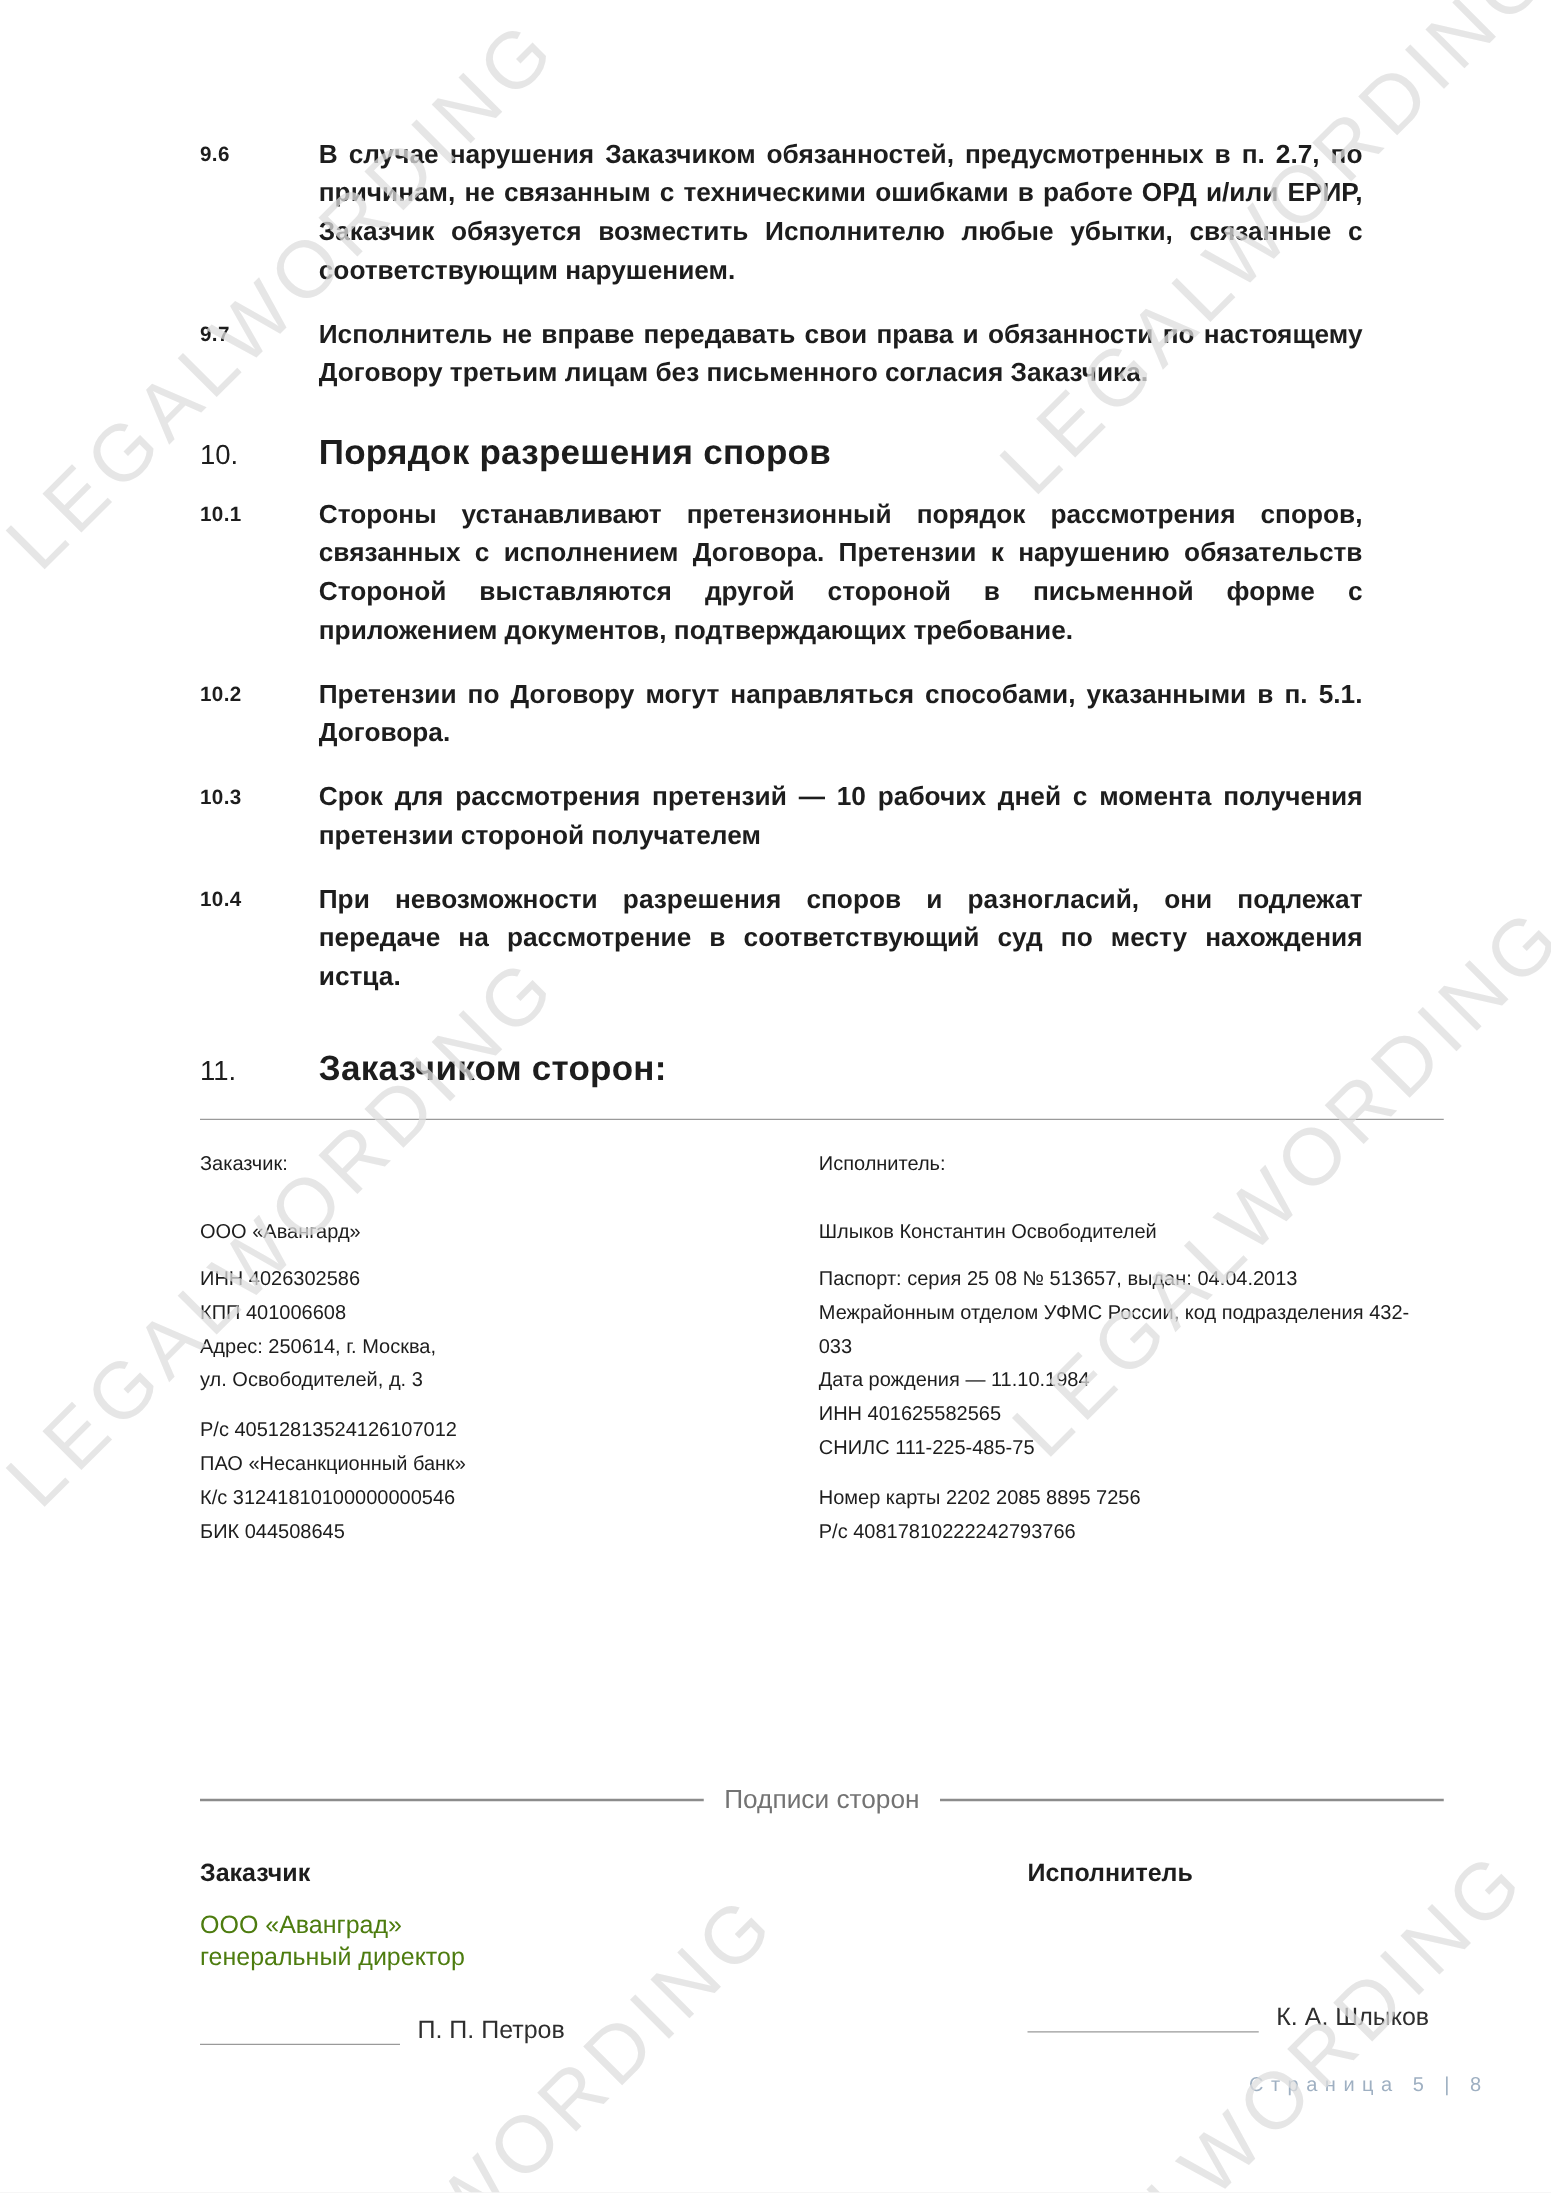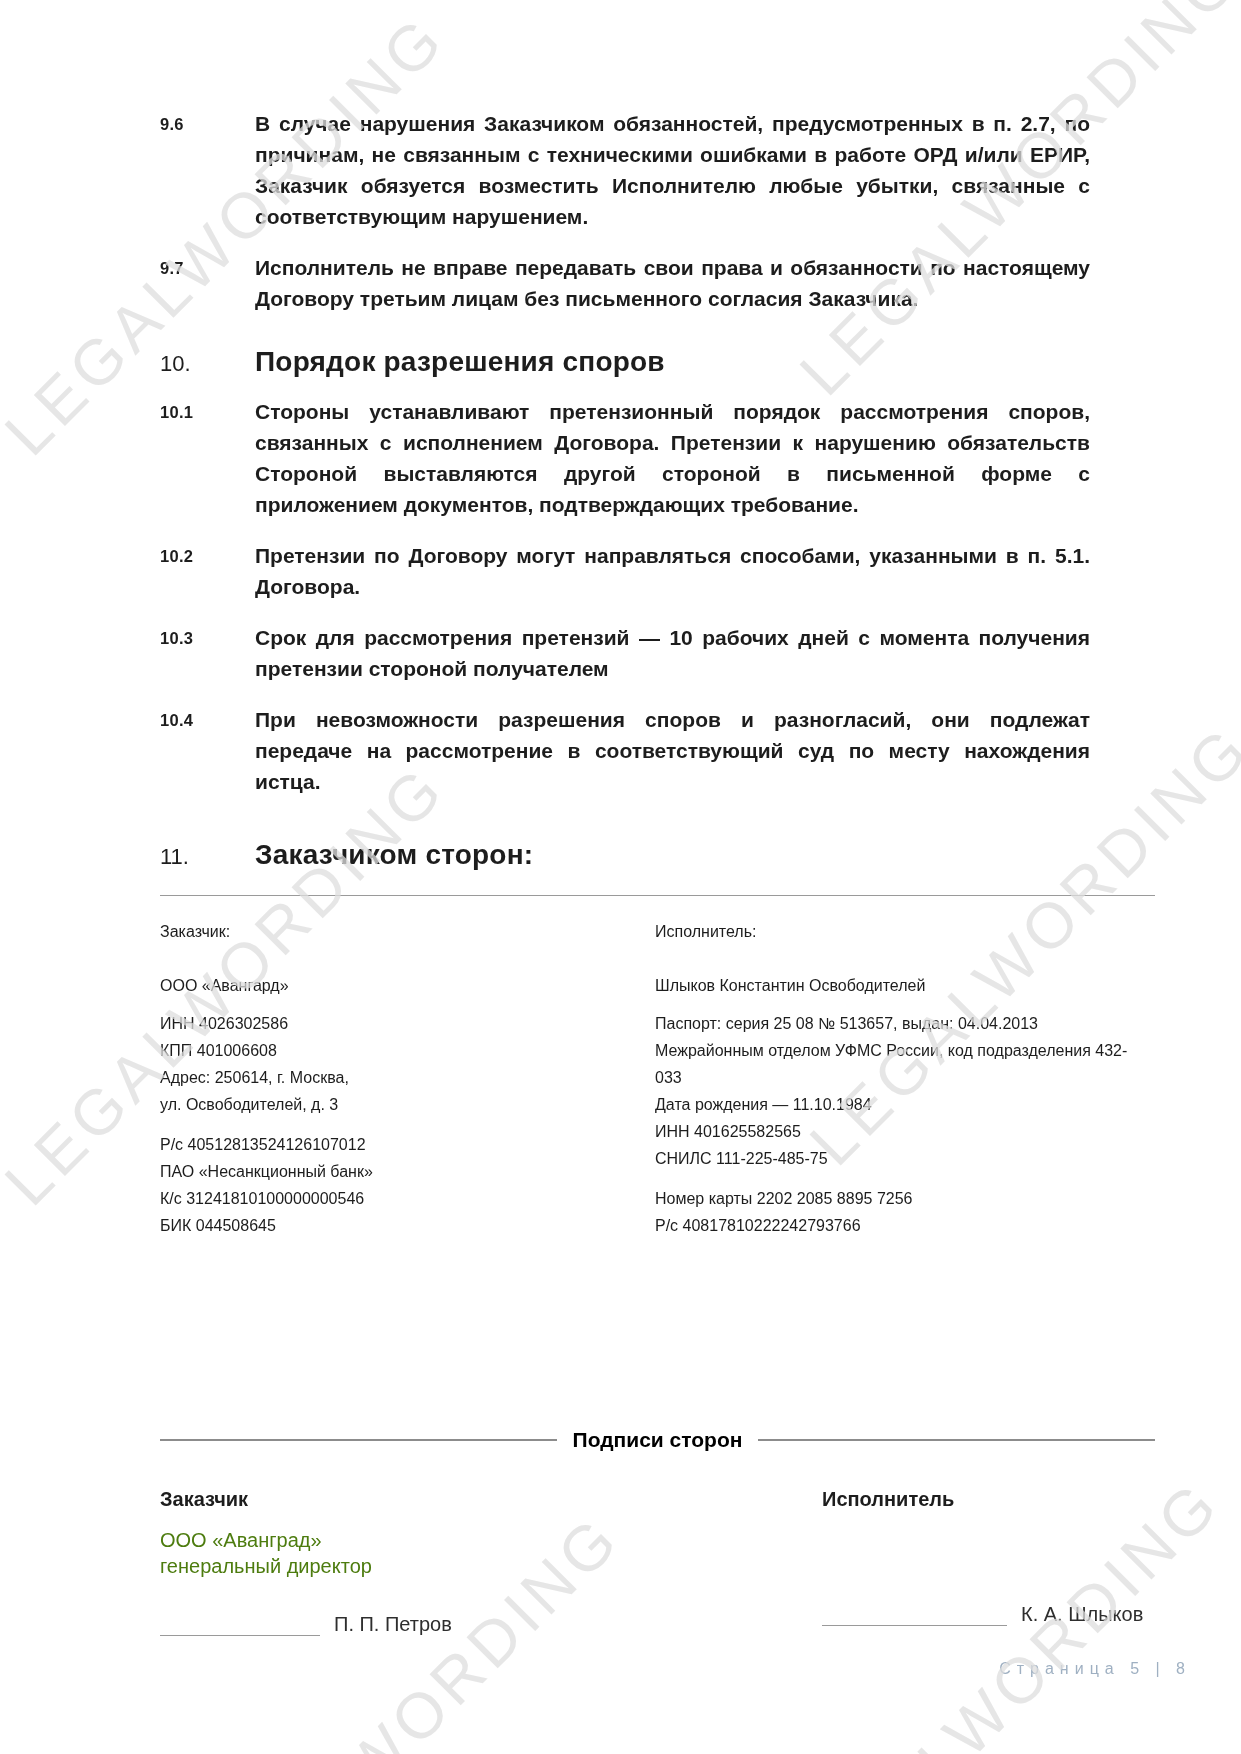--- a/index.html
+++ b/index.html
@@ -101,22 +101,22 @@
     display:flex;
     align-items:center;
     gap:16px;
   }
   .sig-divider .dline{
     flex:1;
     border-top:2px solid #8c8c8c;
   }
   .sig-divider .dlabel{
     font-size:21px;
-    font-weight:bold;
-    color:#000000;
+    font-weight:normal;
+    color:#737373;
     white-space:nowrap;
   }
   .sig-cols{
     position:relative;
     margin-top:36px;
     height:200px;
   }
   .sig-col-left{position:absolute;left:0;top:0;width:480px;}
   .sig-col-right{position:absolute;left:662px;top:0;width:330px;}
   .sig-header{

